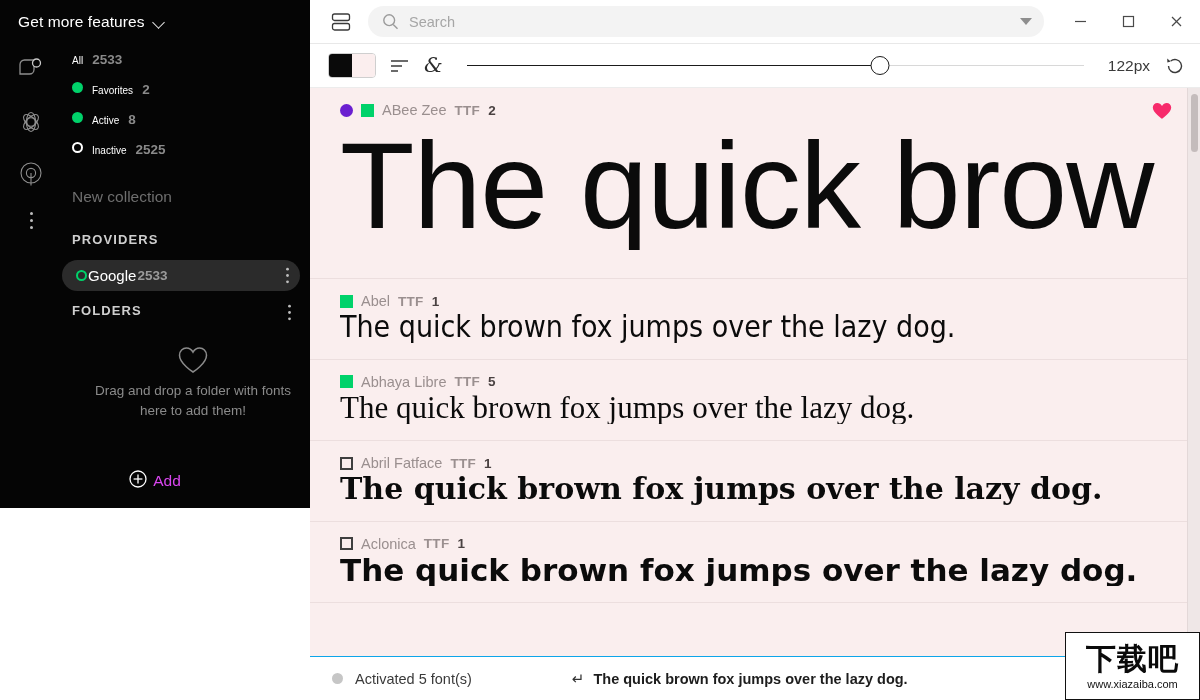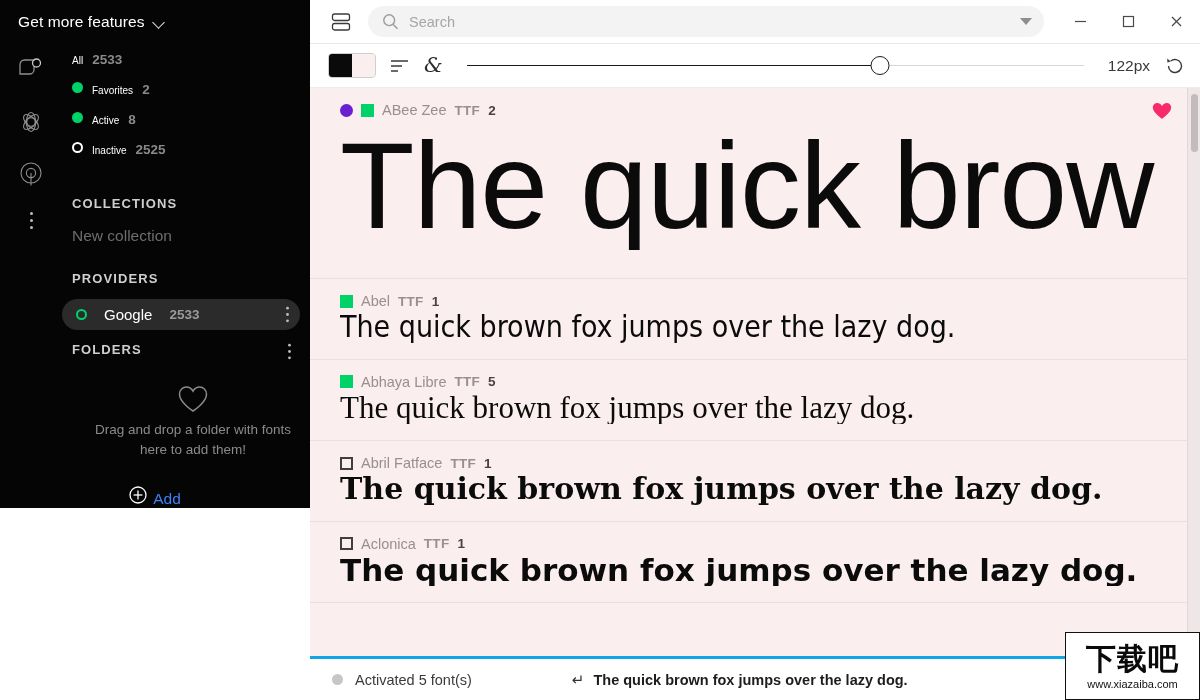--- a/index.html
+++ b/index.html
@@ -67,21 +67,21 @@
   .sec-providers  { margin-top: 26px; }
   .sec-folders    { margin-top: 12px; position: relative; }
 
   .new-collection {
     font-size: 15.5px; color: #6e6e6e; padding-left: 10px; margin-top: 16px;
   }
 
   .provider-pill {
     margin-top: 13px; margin-left: 0px; margin-right: 10px;
     height: 31px; border-radius: 16px; background: #2b2b2b;
-    display: flex; align-items: center; gap: 17px; padding: 0 10px 0 14px; justify-content: flex-end;
+    display: flex; align-items: center; gap: 1px; padding: 0 10px 0 14px; justify-content: flex-end;
   }
   .dot-ring-green {
     width: 11px; height: 11px; border-radius: 50%;
     border: 2px solid #00d26a; display: inline-block;
   }
   .provider-name { font-size: 15px; color: #ffffff; }
   .provider-count { font-size: 13.5px; color: #9a9a9a; font-weight: 600; }
   .pill-dots { margin-left: auto; color: #bdbdbd; line-height: 0; }
 
   .folders-dots { position: absolute; right: 18px; top: 1px; color: #bdbdbd; line-height: 0;}
@@ -92,22 +92,22 @@
     margin-left: 28px;
   }
   .empty-heart { display: flex; justify-content: center; margin-bottom: 6px; }
   .empty-text {
     font-size: 13.5px; color: #8b8b8b; line-height: 20px; max-width: 200px;
     margin: 0 auto;
   }
 
   .add-btn {
     position: absolute; left: 0; bottom: 0; width: 310px; height: 54px;
-    display: flex; align-items: flex-end; justify-content: center; gap: 6px;
-    color: #3b82f6; font-size: 15.5px;
+    display: flex; align-items: center; justify-content: center; gap: 6px;
+    color: #d946ef; font-size: 15.5px;
   }
 
   
   .main {
     flex: 1 1 auto; height: 700px; position: relative;
     background: #84cc16; display: flex; flex-direction: column;
   }
 
   
   .topbar {
@@ -212,21 +212,21 @@
 
   
   .sel-badge {
     position: absolute; right: 28px; bottom: 44px;
     font-size: 13px; color: #7a2bf5; z-index: 9;
   }
 
   
   .statusbar {
     height: 44px; flex: 0 0 44px; background: #fff;
-    border-top: 3px solid #0ea5e9;
+    border-top: 1px solid #0ea5e9;
     display: flex; align-items: center; padding: 0 22px 0 22px; gap: 14px;
   }
   .status-left { display: flex; align-items: center; gap: 12px; }
   .status-dot { width: 11px; height: 11px; border-radius: 50%; background: #c6c6c6; }
   .status-text { font-size: 14.5px; color: #3a3a3a; }
   .status-center { display: flex; align-items: center; gap: 9px; margin-left: 86px; }
   .enter-glyph { font-size: 15px; color: #333; }
   .status-sample { font-size: 14.5px; color: #1d1d1d; font-weight: 700; }
   .status-right { margin-left: auto; font-size: 14.5px; color: #12b76a; }
 
@@ -304,21 +304,20 @@
         <span class="f-label">Active</span>
         <span class="f-count">8</span>
       </div>
 
       <div class="filter-row">
         <span class="dot dot-hollow"></span>
         <span class="f-label">Inactive</span>
         <span class="f-count">2525</span>
       </div>
 
-      <div class="sec-head sec-collections">COLLECTIONS</div>
       <div class="new-collection">New collection</div>
 
       <div class="sec-head sec-providers">PROVIDERS</div>
       <div class="provider-pill">
         <span class="dot-ring-green"></span>
         <span class="provider-name">Google</span>
         <span class="provider-count">2533</span>
         <span class="pill-dots">
           <svg width="5" height="17" viewBox="0 0 5 17" fill="#bdbdbd">
             <circle cx="2.5" cy="2.2" r="1.4"></circle>

